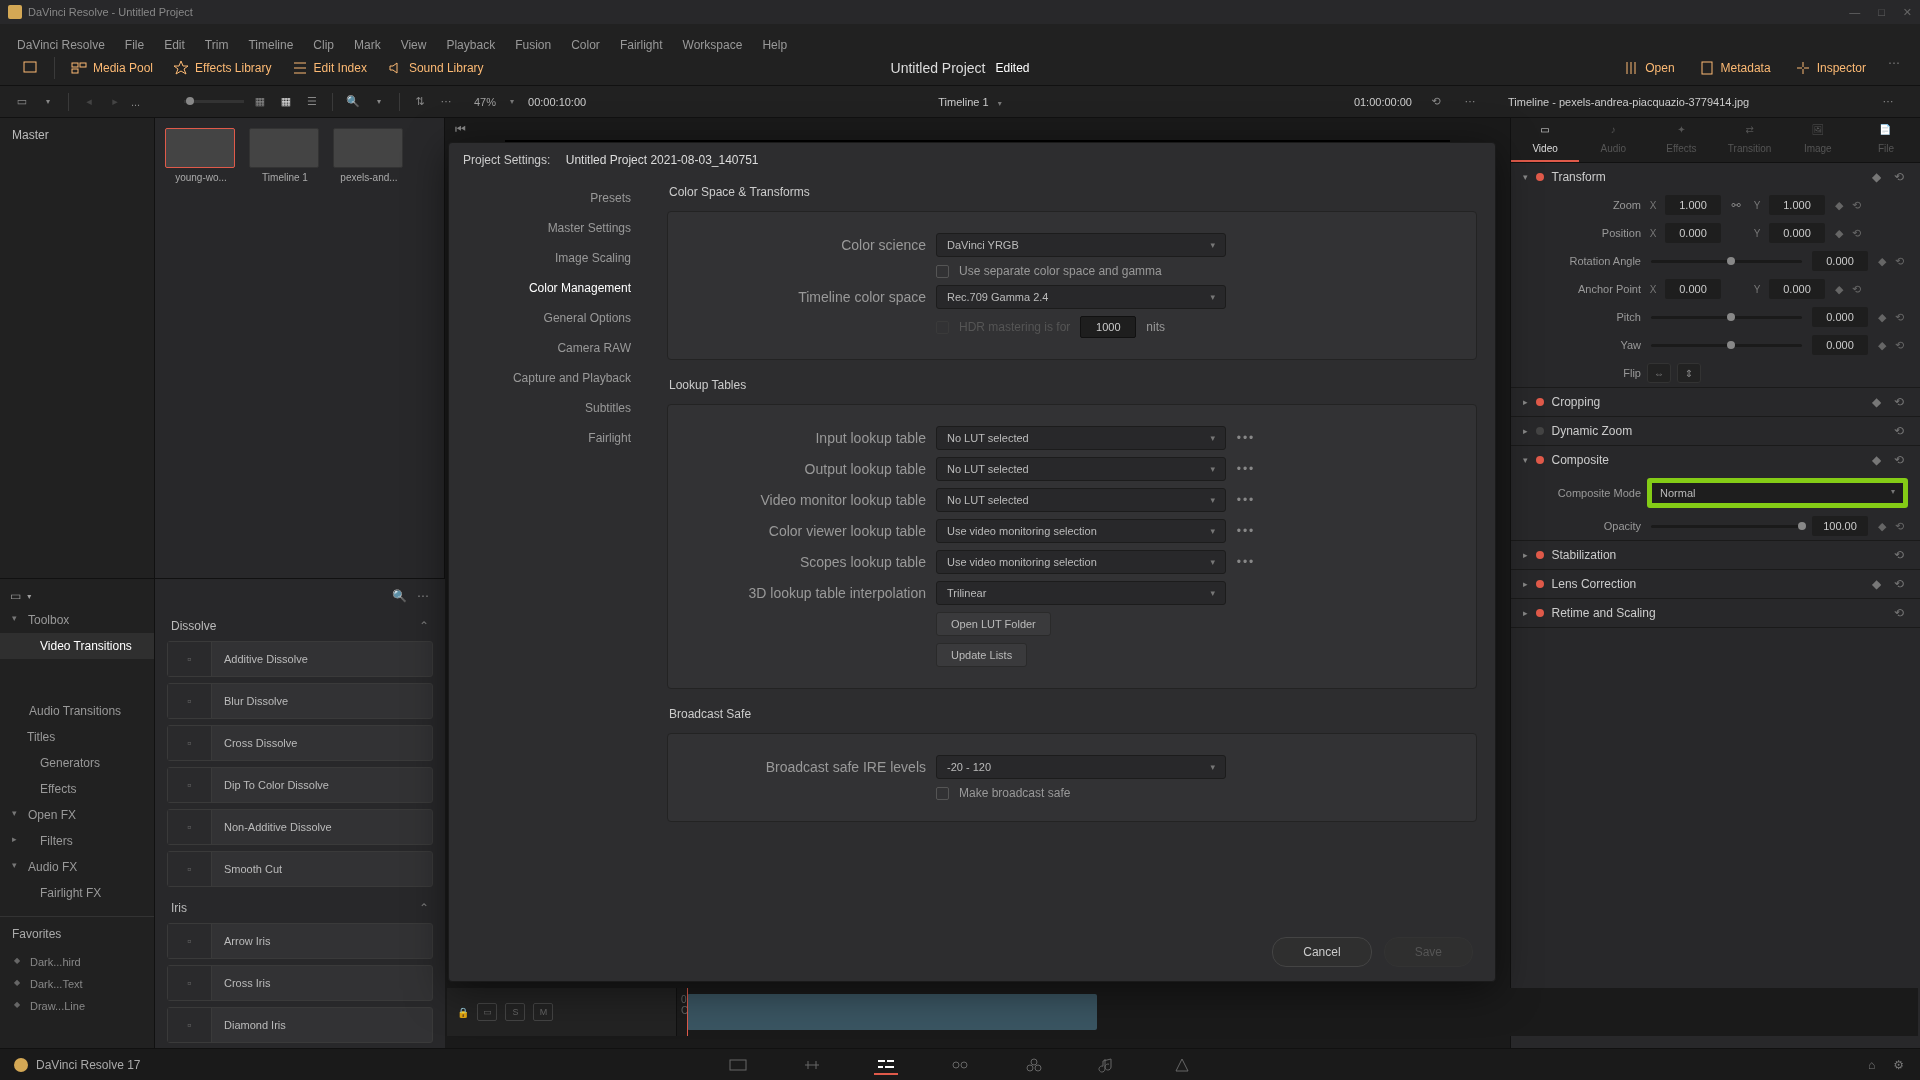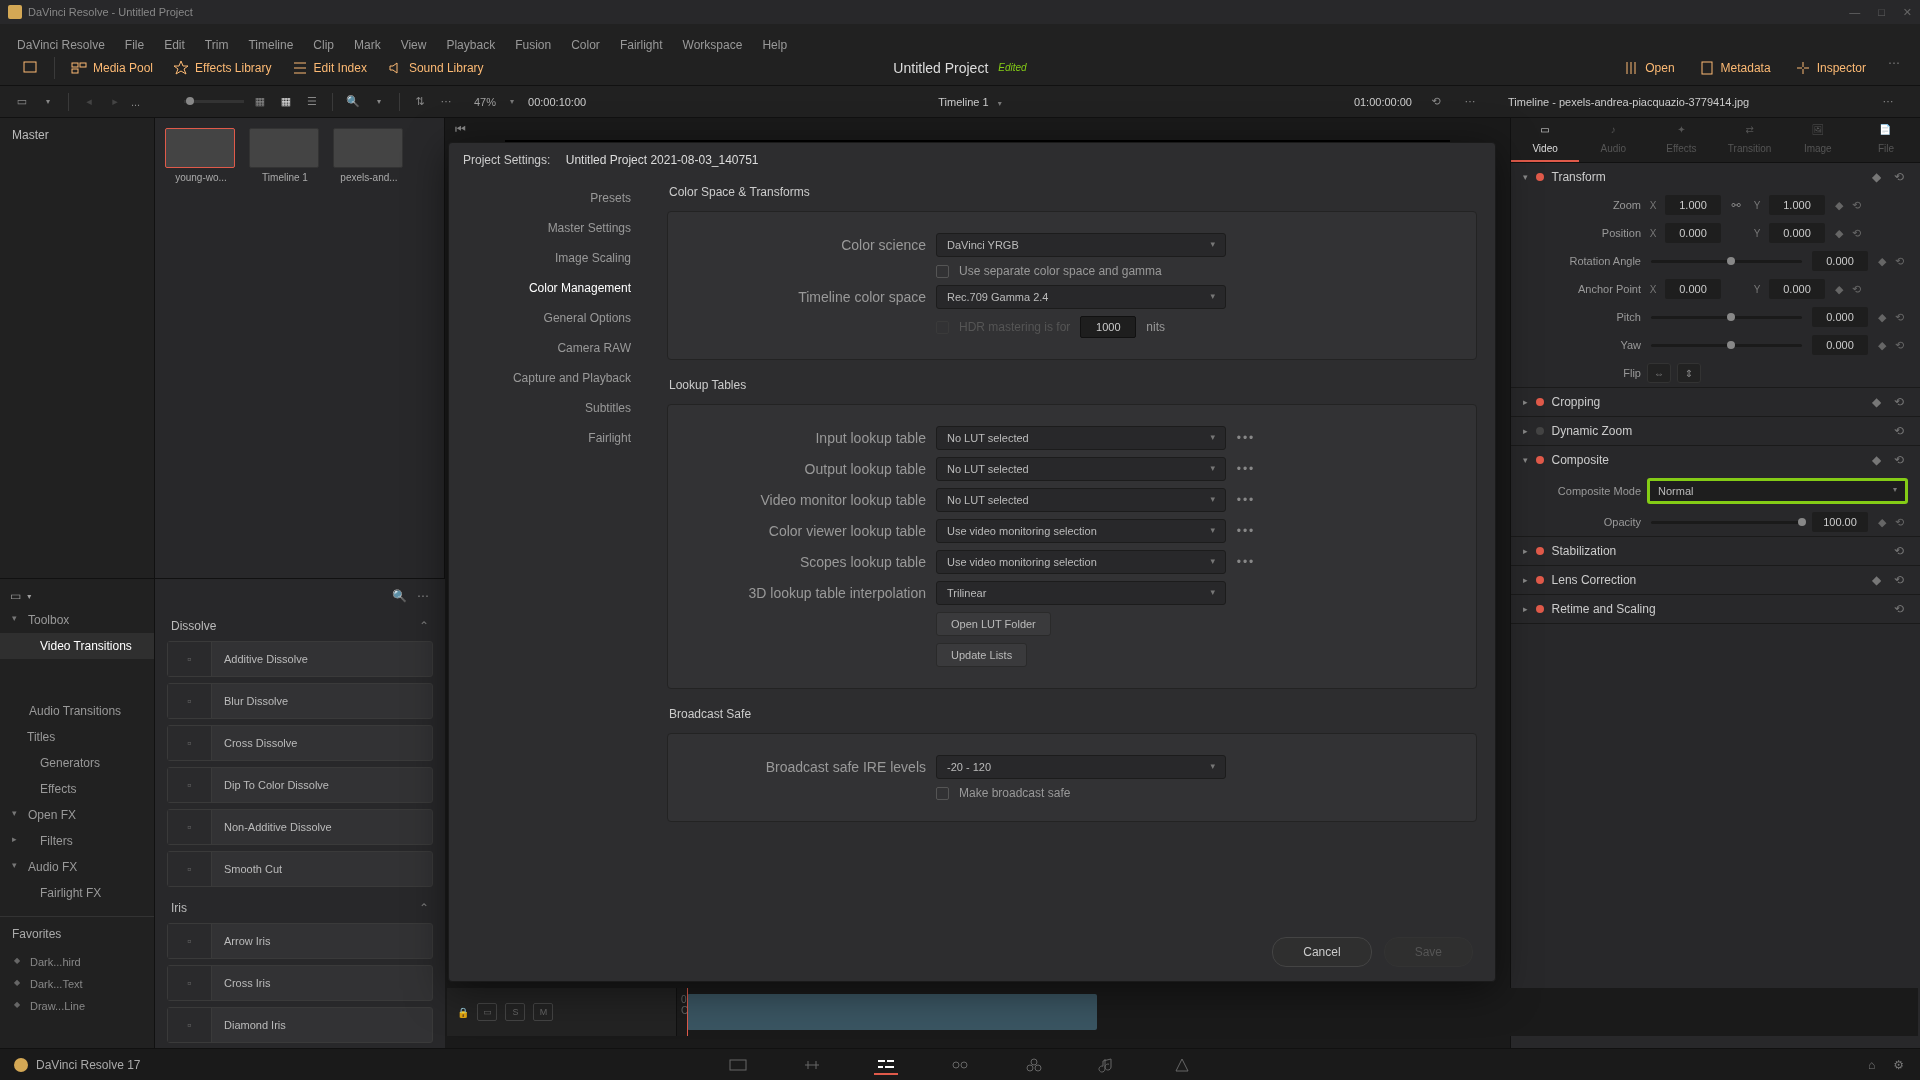--- a/index.html
+++ b/index.html
@@ -13,21 +13,21 @@
 
 .menubar { background: #212121; height: 26px; display: flex; align-items: center; padding: 0 8px; gap: 2px; }
 .menubar span { padding: 4px 9px; color: #999; cursor: pointer; margin-top: 16px; }
 
 
 .toolbar { background: #212121; height: 36px; display: flex; align-items: center; padding: 0 12px; border-bottom: 1px solid #111; }
 .toolbar .btn { display: flex; align-items: center; gap: 6px; padding: 4px 10px; color: #fdba74; }
 .toolbar .btn svg, .toolbar .btn .ico { width: 16px; height: 16px; }
 .toolbar .center { position: absolute; left: 50%; transform: translateX(-50%); display: flex; align-items: center; gap: 10px; }
 .toolbar .project-title { color: #ddd; font-size: 14px; font-weight: 500; }
-.toolbar .edited { color: #84cc16; font-size: 10px; font-style: italic; }
+.toolbar .edited { color: #ffffff; font-size: 12px; }
 .toolbar .right { margin-left: auto; display: flex; gap: 4px; }
 
 
 .subbar { background: #212121; height: 32px; display: flex; align-items: center; padding: 0 12px; border-bottom: 1px solid #111; gap: 8px; font-size: 11px; }
 .subbar .smallbtn { width: 20px; height: 20px; display: flex; align-items: center; justify-content: center; color: #888; }
 .subbar .divider { width: 1px; height: 18px; background: #3a3a3a; margin: 0 4px; }
 
 
 .main { display: flex; height: calc(100% - 118px - 32px); position: relative; }
 .col-left { width: 155px; background: #212121; border-right: 1px solid #111; display: flex; flex-direction: column; }
@@ -76,21 +76,21 @@
 .modal-title { padding: 10px 14px; color: #ccc; font-size: 12px; }
 .modal-body { display: flex; flex: 1; overflow: hidden; }
 .modal-sidebar { width: 200px; padding: 6px 0; text-align: right; }
 .modal-sidebar .tab { padding: 8px 18px; color: #999; cursor: pointer; }
 .modal-sidebar .tab.active { color: #fff; }
 .modal-content { flex: 1; padding: 4px 18px; overflow-y: auto; }
 .modal-section { background: #323234; border-radius: 4px; padding: 14px 18px; margin-bottom: 14px; border: 1px solid #232323; }
 .modal-section-title { color: #ccc; margin-bottom: 8px; padding: 4px 2px; }
 .frow { display: flex; align-items: center; margin: 7px 0; gap: 10px; }
 .frow .flabel { width: 240px; text-align: right; color: #999; font-size: 14px; }
-.frow .dropdown { flex: 0 0 290px; background: #28282a; border: 1px solid #1c1c1c; border-radius: 3px; padding: 5px 10px; color: #bbb; display: flex; justify-content: space-between; align-items: flex-start; font-size: 11px; }
+.frow .dropdown { flex: 0 0 290px; background: #28282a; border: 1px solid #1c1c1c; border-radius: 3px; padding: 5px 10px; color: #bbb; display: flex; justify-content: space-between; align-items: center; font-size: 11px; }
 .frow .dropdown .chev { color: #777; font-size: 9px; }
 .frow .dots { width: 20px; color: #888; text-align: center; letter-spacing: 2px; }
 .frow .chkbox { width: 13px; height: 13px; border: 1px solid #555; border-radius: 2px; }
 .frow .btn2 { background: #3a3a3c; border: 1px solid #2a2a2a; border-radius: 3px; padding: 5px 14px; color: #bbb; font-size: 11px; }
 .frow .numfield { background: #1e1e1e; border: 1px solid #111; padding: 4px 8px; width: 56px; color: #ccc; text-align: center; border-radius: 2px; font-size: 11px; }
 .frow .disabled { color: #555; }
 .modal-footer { display: flex; justify-content: flex-end; gap: 12px; padding: 14px 22px; }
 .modal-footer .mbtn { padding: 7px 30px; border-radius: 14px; border: 1px solid #444; color: #ccc; background: #2f2f2f; }
 .modal-footer .mbtn.disabled { color: #555; border-color: #333; }
 .insp-tabs { display: flex; background: #1e1e1e; border-bottom: 1px solid #111; }
@@ -106,21 +106,21 @@
 .insp-row { display: flex; align-items: center; padding: 4px 12px; gap: 6px; font-size: 11px; }
 .insp-row .lbl { width: 118px; text-align: right; color: #999; }
 .insp-row .axlbl { width: 12px; text-align: center; color: #777; font-size: 10px; }
 .insp-row .numinput { background: #1e1e1e; border: none; padding: 4px 6px; width: 56px; color: #ccc; text-align: center; border-radius: 2px; }
 .insp-row .link { width: 18px; text-align: center; color: #888; }
 .insp-row .slider { flex: 1; height: 3px; background: #1a1a1a; border-radius: 2px; position: relative; margin: 0 4px; }
 .insp-row .slider .knob { position: absolute; width: 8px; height: 8px; background: #888; border-radius: 50%; top: -3px; left: 50%; }
 .insp-row .ricons { display: flex; gap: 4px; margin-left: 4px; }
 .insp-row .rico2 { width: 13px; height: 13px; color: #666; }
 .insp-row .flipbtn { width: 24px; height: 20px; background: #222; border: 1px solid #333; border-radius: 3px; display: flex; align-items: center; justify-content: center; color: #888; font-size: 10px; }
-.insp-row .ddrop { flex: 1; background: #1e1e1e; border: 3px solid #84cc16; border-radius: 3px; padding: 4px 8px; display: flex; justify-content: space-between; color: #bbb; }
+.insp-row .ddrop { flex: 1; background: #1e1e1e; border: 5px solid #84cc16; border-radius: 3px; padding: 4px 8px; display: flex; justify-content: space-between; color: #bbb; }
 
 
 .pagebar { position: absolute; bottom: 0; left: 0; right: 0; height: 32px; background: #1a1a1a; border-top: 1px solid #111; display: flex; align-items: center; }
 .pagebar .appname { display: flex; align-items: center; gap: 8px; padding: 0 14px; color: #aaa; }
 .pagebar .pages { position: absolute; left: 50%; transform: translateX(-50%); display: flex; gap: 50px; }
 .pagebar .page { width: 24px; height: 20px; color: #666; display: flex; align-items: center; justify-content: center; }
 .pagebar .page.active { color: #fff; border-bottom: 2px solid #e05a4a; }
 .pagebar .rightico { margin-left: auto; display: flex; gap: 18px; padding-right: 16px; color: #777; }
 
 

